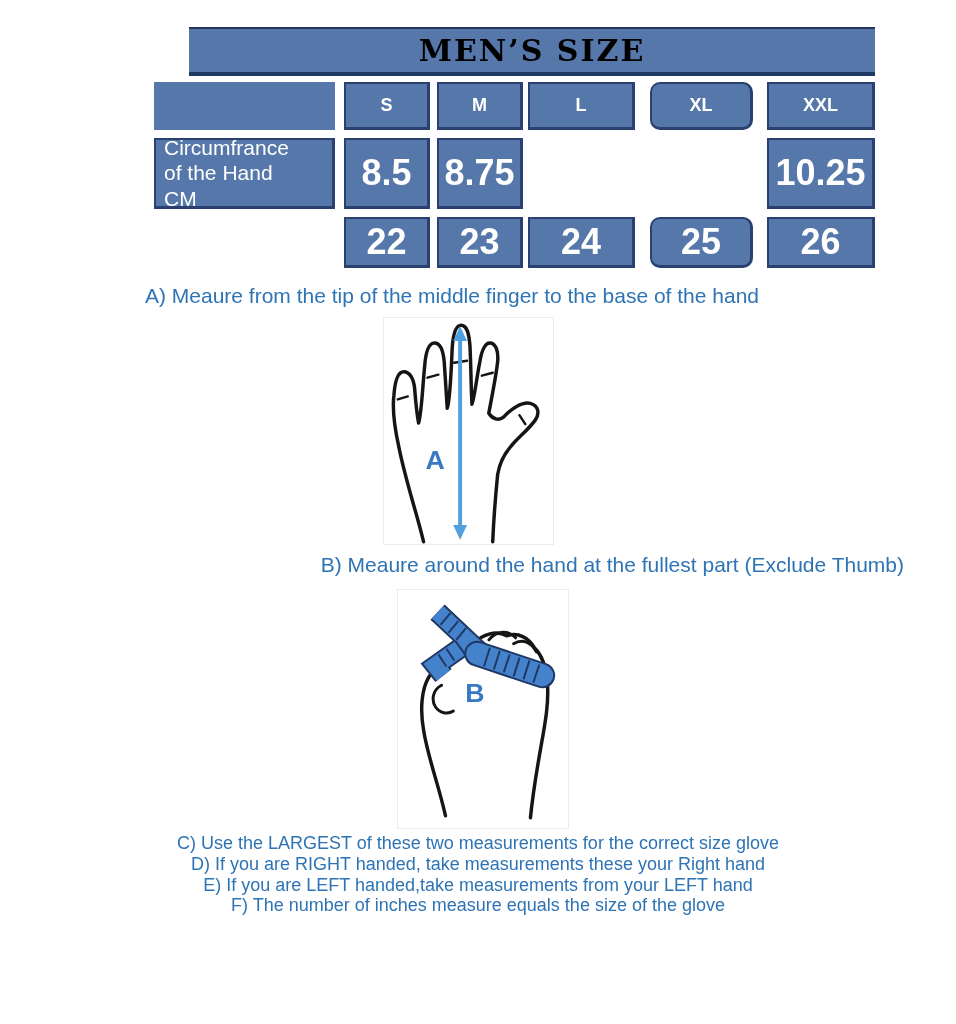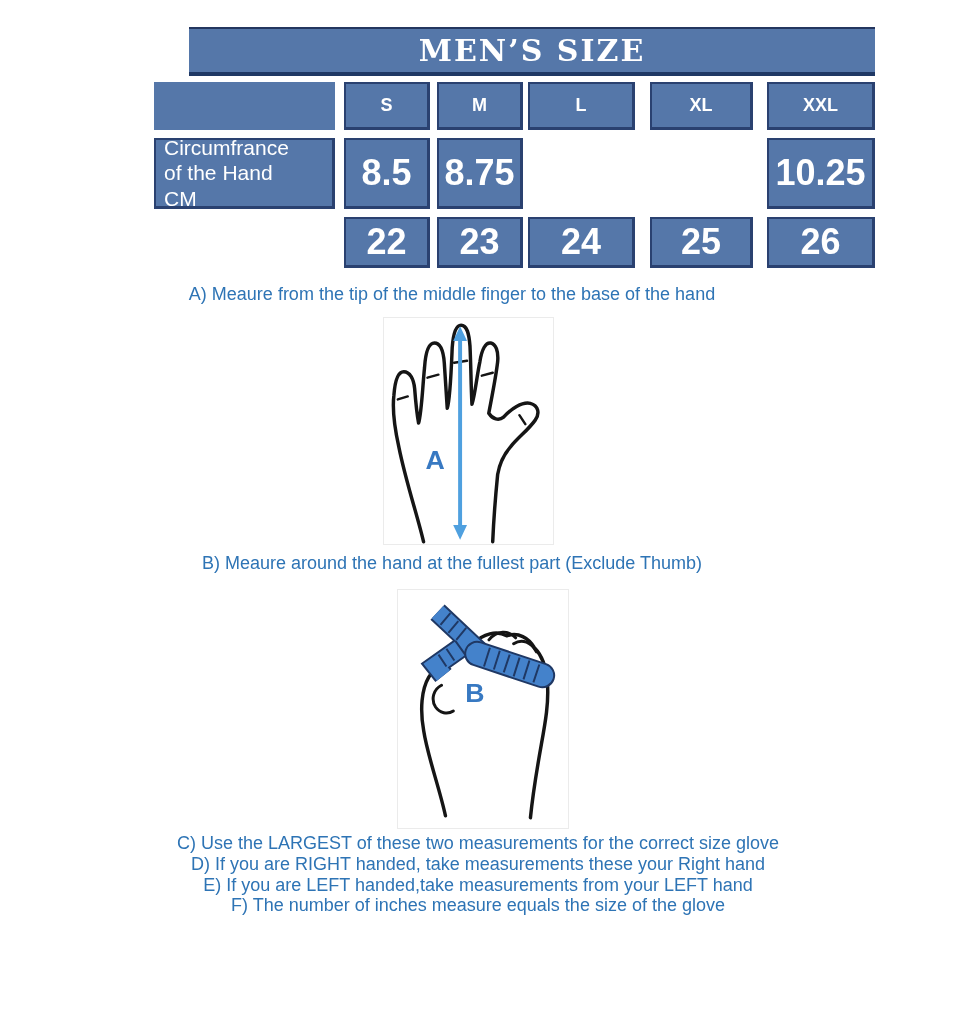--- a/index.html
+++ b/index.html
@@ -13,21 +13,21 @@
     overflow: hidden;
   }
 
   
   .tbl { position: absolute; left: 154px; top: 27px; width: 721px; }
   .tbl-title {
     height: 49px;
     background: #5577a9;
     border-top: 2px solid #24365f;
     border-bottom: 4px solid #1f3864;
-    color: #ffffff;
+    color: #000000;
     font-family: "DejaVu Serif", serif;
     font-weight: 800;
     font-size: 30px;
     letter-spacing: 2px;
     display: flex;
     align-items: center;
     justify-content: center;
     margin-left: 35px;
   }
   .tbl-grid {
@@ -51,34 +51,34 @@
   .cell.val { font-weight: bold; font-size: 36px; }
   .cell.rowlabel { font-size: 21px; font-weight: 400; }
   .cell.rowlabel.left {
     justify-content: flex-start;
     padding-left: 8px;
     padding-right: 28px;
     line-height: 1.2;
   }
   
   .c1 { grid-column: 1; }  .c2 { grid-column: 3; }  .c3 { grid-column: 5; }
-  .c4 { grid-column: 7; }  .c5 { grid-column: 9; }  .c6 { grid-column: 11; }
+  .c4 { grid-column: 7; }  .c5 { grid-column: 9; border-radius: 10px; }  .c6 { grid-column: 11; }
   .r1 { grid-row: 1; }  .r2 { grid-row: 3; }  .r3 { grid-row: 5; }
 
   
   .instr {
     position: absolute;
     left: 0;
     width: 904px;
     text-align: center;
     color: #2e74b5;
-    font-size: 18px;
+    font-size: 21px;
   }
   #instr-a { top: 284px; }
-  #instr-b { top: 553px; }
+  #instr-b { top: 553px; text-align: right; }
   .bottom-block {
     position: absolute;
     left: 0;
     top: 833px;
     width: 956px;
     text-align: center;
     color: #2e74b5;
     font-size: 18px;
     line-height: 20.8px;
   }

